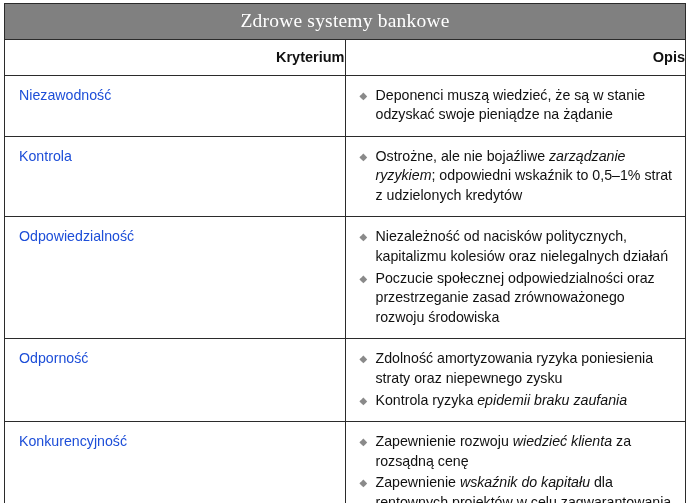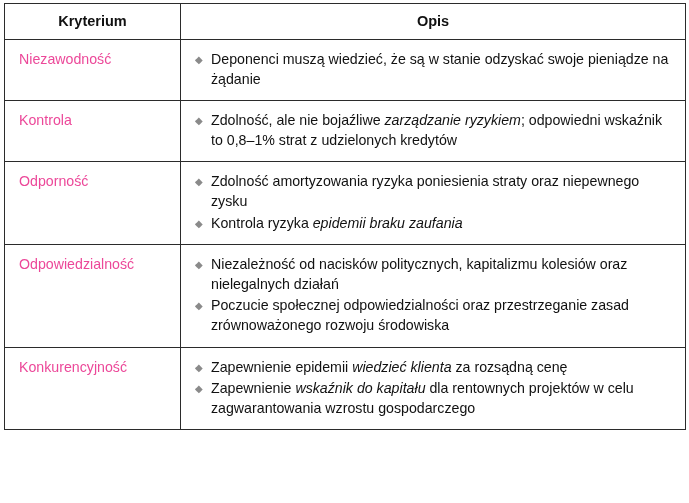--- a/index.html
+++ b/index.html
@@ -49,35 +49,35 @@
   }
 
   
   .head-row th {
     border: 1px solid #2b2b2b;
     background: #ffffff;
     padding: 9px 0 10px 0;
     font-size: 14.5px;
     font-weight: bold;
     color: #111111;
-    text-align: center;
+    text-align: right;
     vertical-align: middle;
   }
 
   
   .tbl td {
     border: 1px solid #2b2b2b;
     vertical-align: top;
     background: #ffffff;
   }
   td.crit {
     width: 175px;
     padding: 11px 8px 12px 14px;
     font-size: 14.2px;
-    color: #ec4899;
+    color: #1d4ed8;
     line-height: 1.25;
     white-space: nowrap;
   }
   td.desc {
     padding: 10px 10px 11px 14px;
     font-size: 14.2px;
     color: #111111;
   }
 
   ul.bullets {
@@ -105,64 +105,69 @@
   em.it {
     font-style: italic;
   }
 </style>
 </head>
 <body>
 
 <div class="table-wrap">
   <table class="tbl">
     <thead>
+      <tr class="title-row">
+        <th colspan="2">
+          <span class="title-text">Zdrowe systemy bankowe</span>
+        </th>
+      </tr>
       <tr class="head-row">
         <th style="width:175px">Kryterium</th>
         <th>Opis</th>
       </tr>
     </thead>
     <tbody>
         <tr>
           <td class="crit">Niezawodność</td>
           <td class="desc">
             <ul class="bullets">
               <li><span class="bullet-glyph">◆</span><span>Deponenci muszą wiedzieć, że są w stanie odzyskać swoje pieniądze na żądanie</span></li>
             </ul>
           </td>
         </tr>
         <tr>
           <td class="crit">Kontrola</td>
           <td class="desc">
             <ul class="bullets">
-              <li><span class="bullet-glyph">◆</span><span>Zdolność, ale nie bojaźliwe </span><em class="it">zarządzanie ryzykiem</em><span>; odpowiedni wskaźnik to 0,8–1% strat z udzielonych kredytów</span></li>
+              <li><span class="bullet-glyph">◆</span><span>Ostrożne, ale nie bojaźliwe </span><em class="it">zarządzanie ryzykiem</em><span>; odpowiedni wskaźnik to 0,5–1% strat z udzielonych kredytów</span></li>
+            </ul>
+          </td>
+        </tr>
+        <tr>
+          <td class="crit">Odpowiedzialność</td>
+          <td class="desc">
+            <ul class="bullets">
+              <li><span class="bullet-glyph">◆</span><span>Niezależność od nacisków politycznych, kapitalizmu kolesiów oraz nielegalnych działań</span></li>
+              <li><span class="bullet-glyph">◆</span><span>Poczucie społecznej odpowiedzialności oraz przestrzeganie zasad zrównoważonego rozwoju środowiska</span></li>
             </ul>
           </td>
         </tr>
         <tr>
           <td class="crit">Odporność</td>
           <td class="desc">
             <ul class="bullets">
               <li><span class="bullet-glyph">◆</span><span>Zdolność amortyzowania ryzyka poniesienia straty oraz niepewnego zysku</span></li>
               <li><span class="bullet-glyph">◆</span><span>Kontrola ryzyka </span><em class="it">epidemii braku zaufania</em></li>
             </ul>
           </td>
         </tr>
         <tr>
-          <td class="crit">Odpowiedzialność</td>
-          <td class="desc">
-            <ul class="bullets">
-              <li><span class="bullet-glyph">◆</span><span>Niezależność od nacisków politycznych, kapitalizmu kolesiów oraz nielegalnych działań</span></li>
-              <li><span class="bullet-glyph">◆</span><span>Poczucie społecznej odpowiedzialności oraz przestrzeganie zasad zrównoważonego rozwoju środowiska</span></li>
-            </ul>
-          </td>
-        </tr>
-        <tr>
           <td class="crit">Konkurencyjność</td>
           <td class="desc">
             <ul class="bullets">
-              <li><span class="bullet-glyph">◆</span><span>Zapewnienie epidemii </span><em class="it">wiedzieć klienta</em><span> za rozsądną cenę</span></li>
+              <li><span class="bullet-glyph">◆</span><span>Zapewnienie rozwoju </span><em class="it">wiedzieć klienta</em><span> za rozsądną cenę</span></li>
               <li><span class="bullet-glyph">◆</span><span>Zapewnienie </span><em class="it">wskaźnik do kapitału</em><span> dla rentownych projektów w celu zagwarantowania wzrostu gospodarczego</span></li>
             </ul>
           </td>
         </tr>
       </tbody>
   </table>
 </div>
 
 </body></html>

